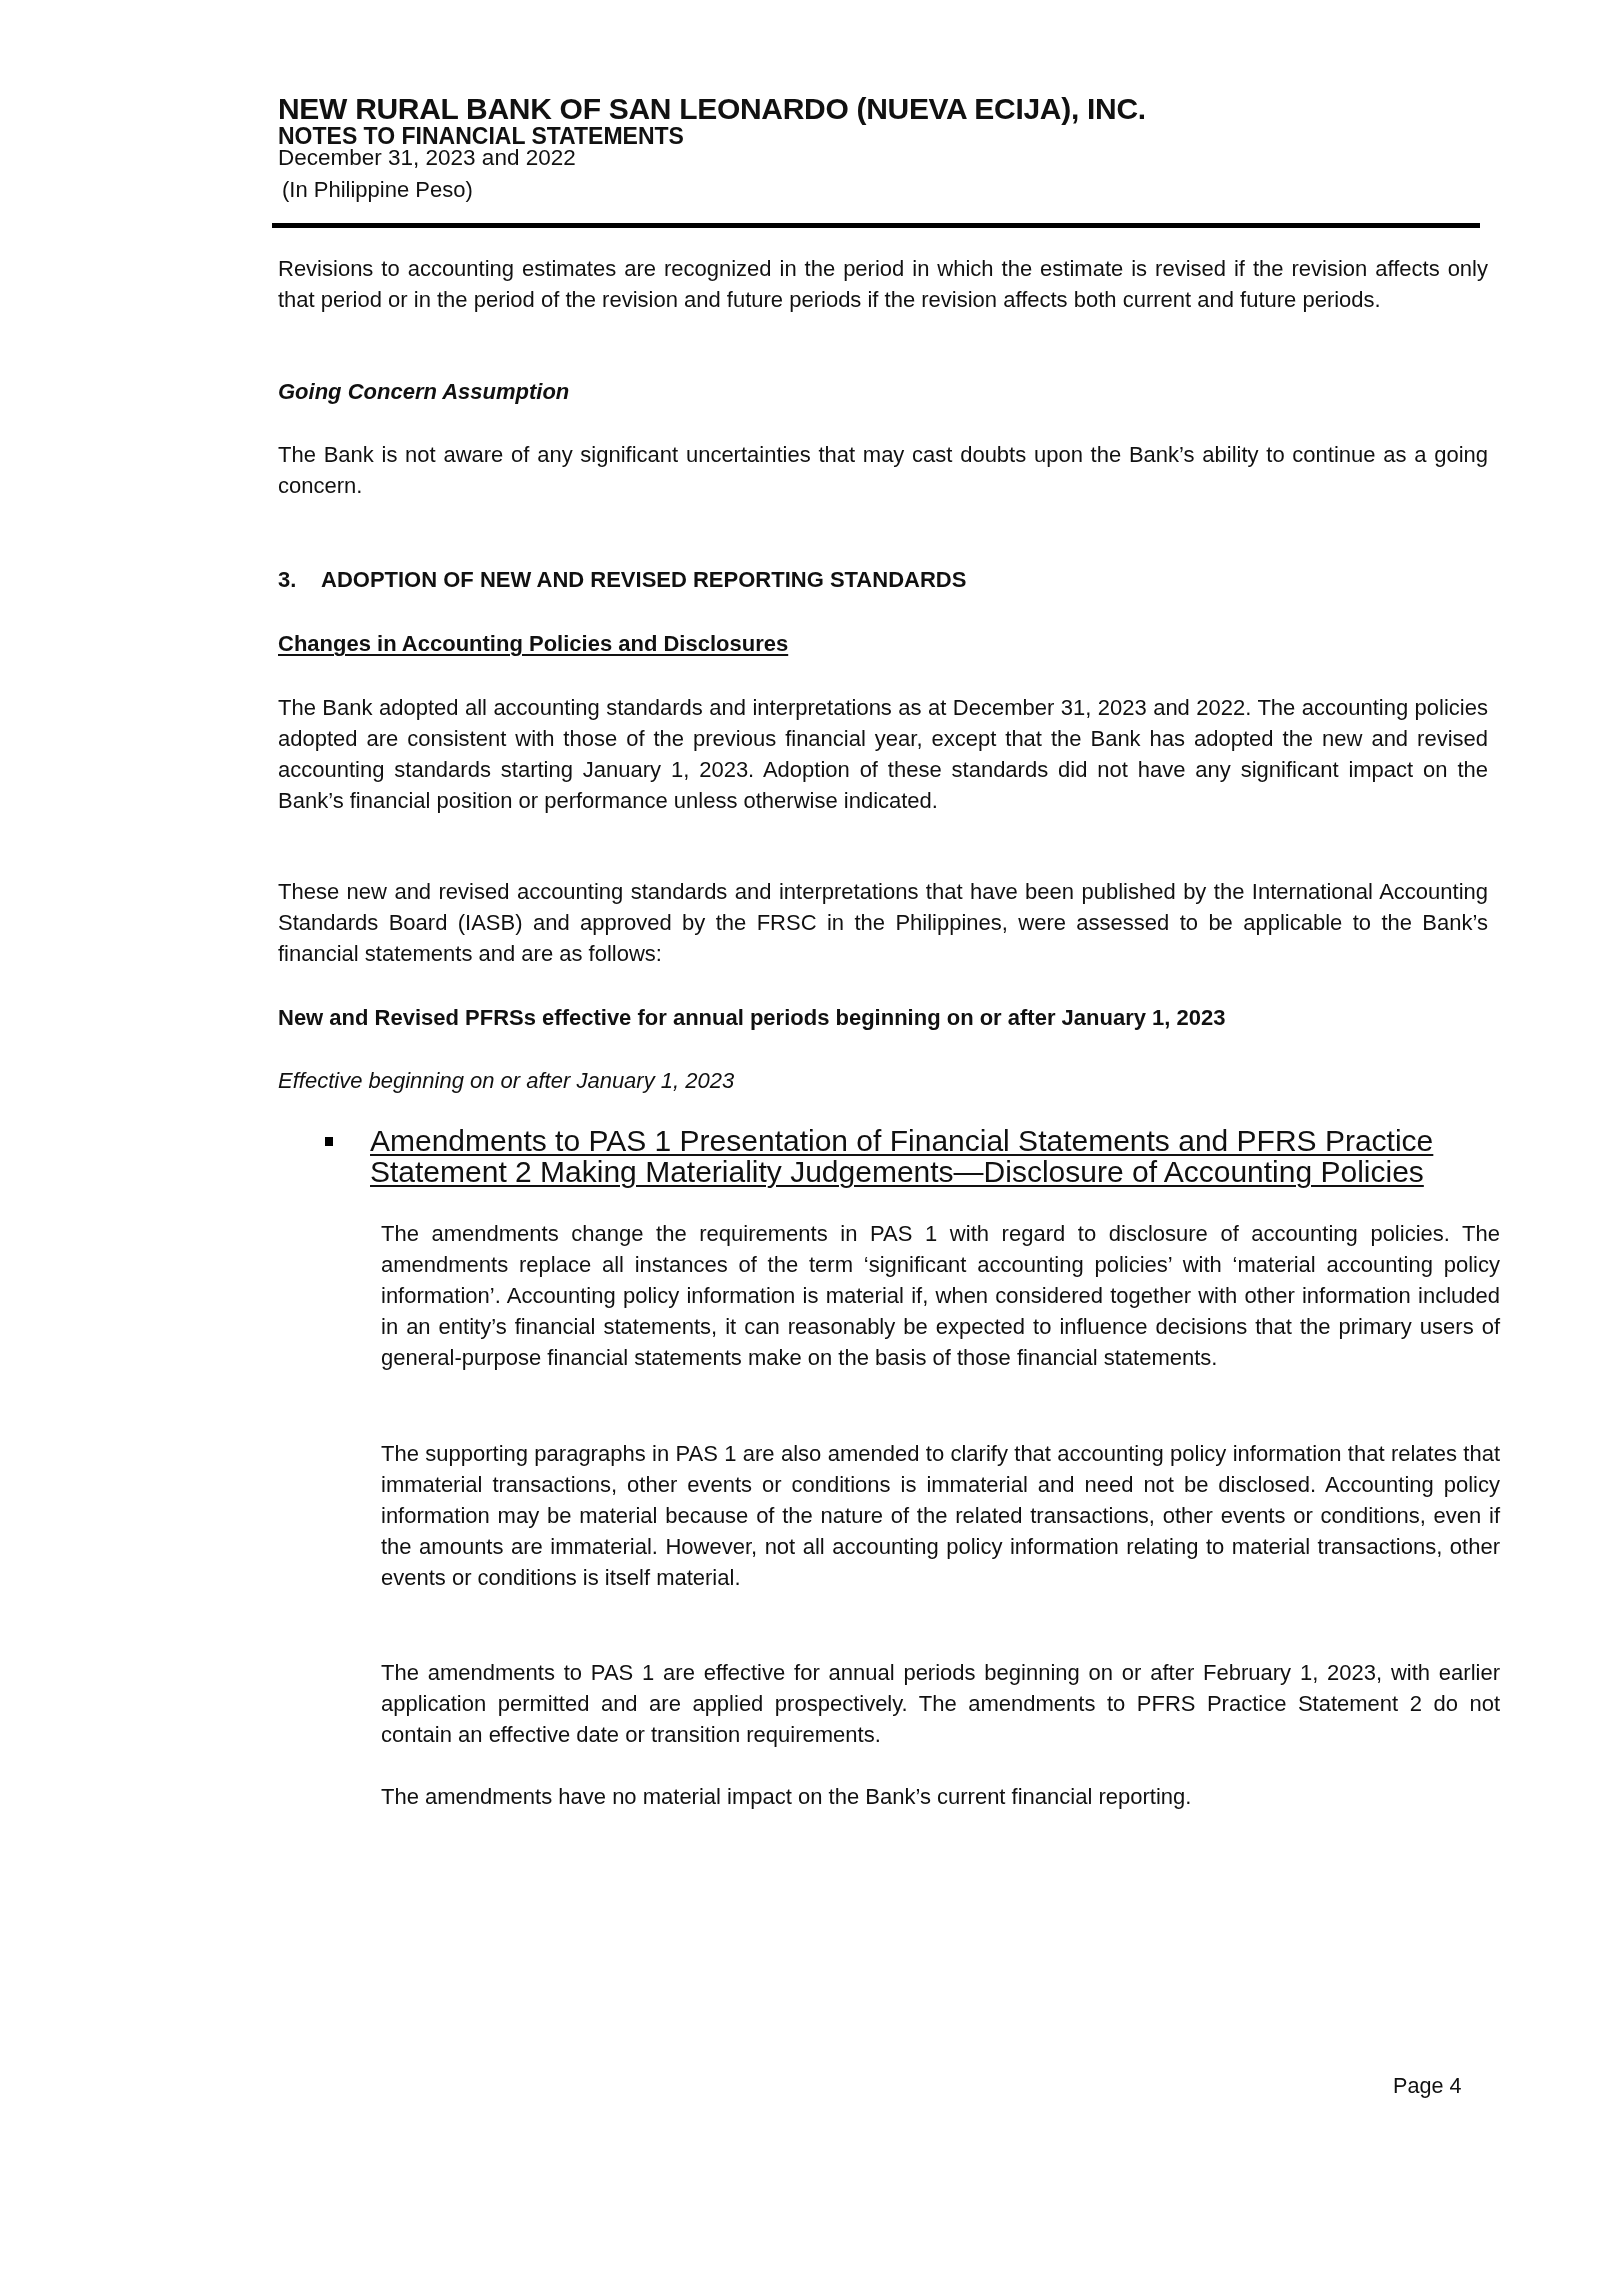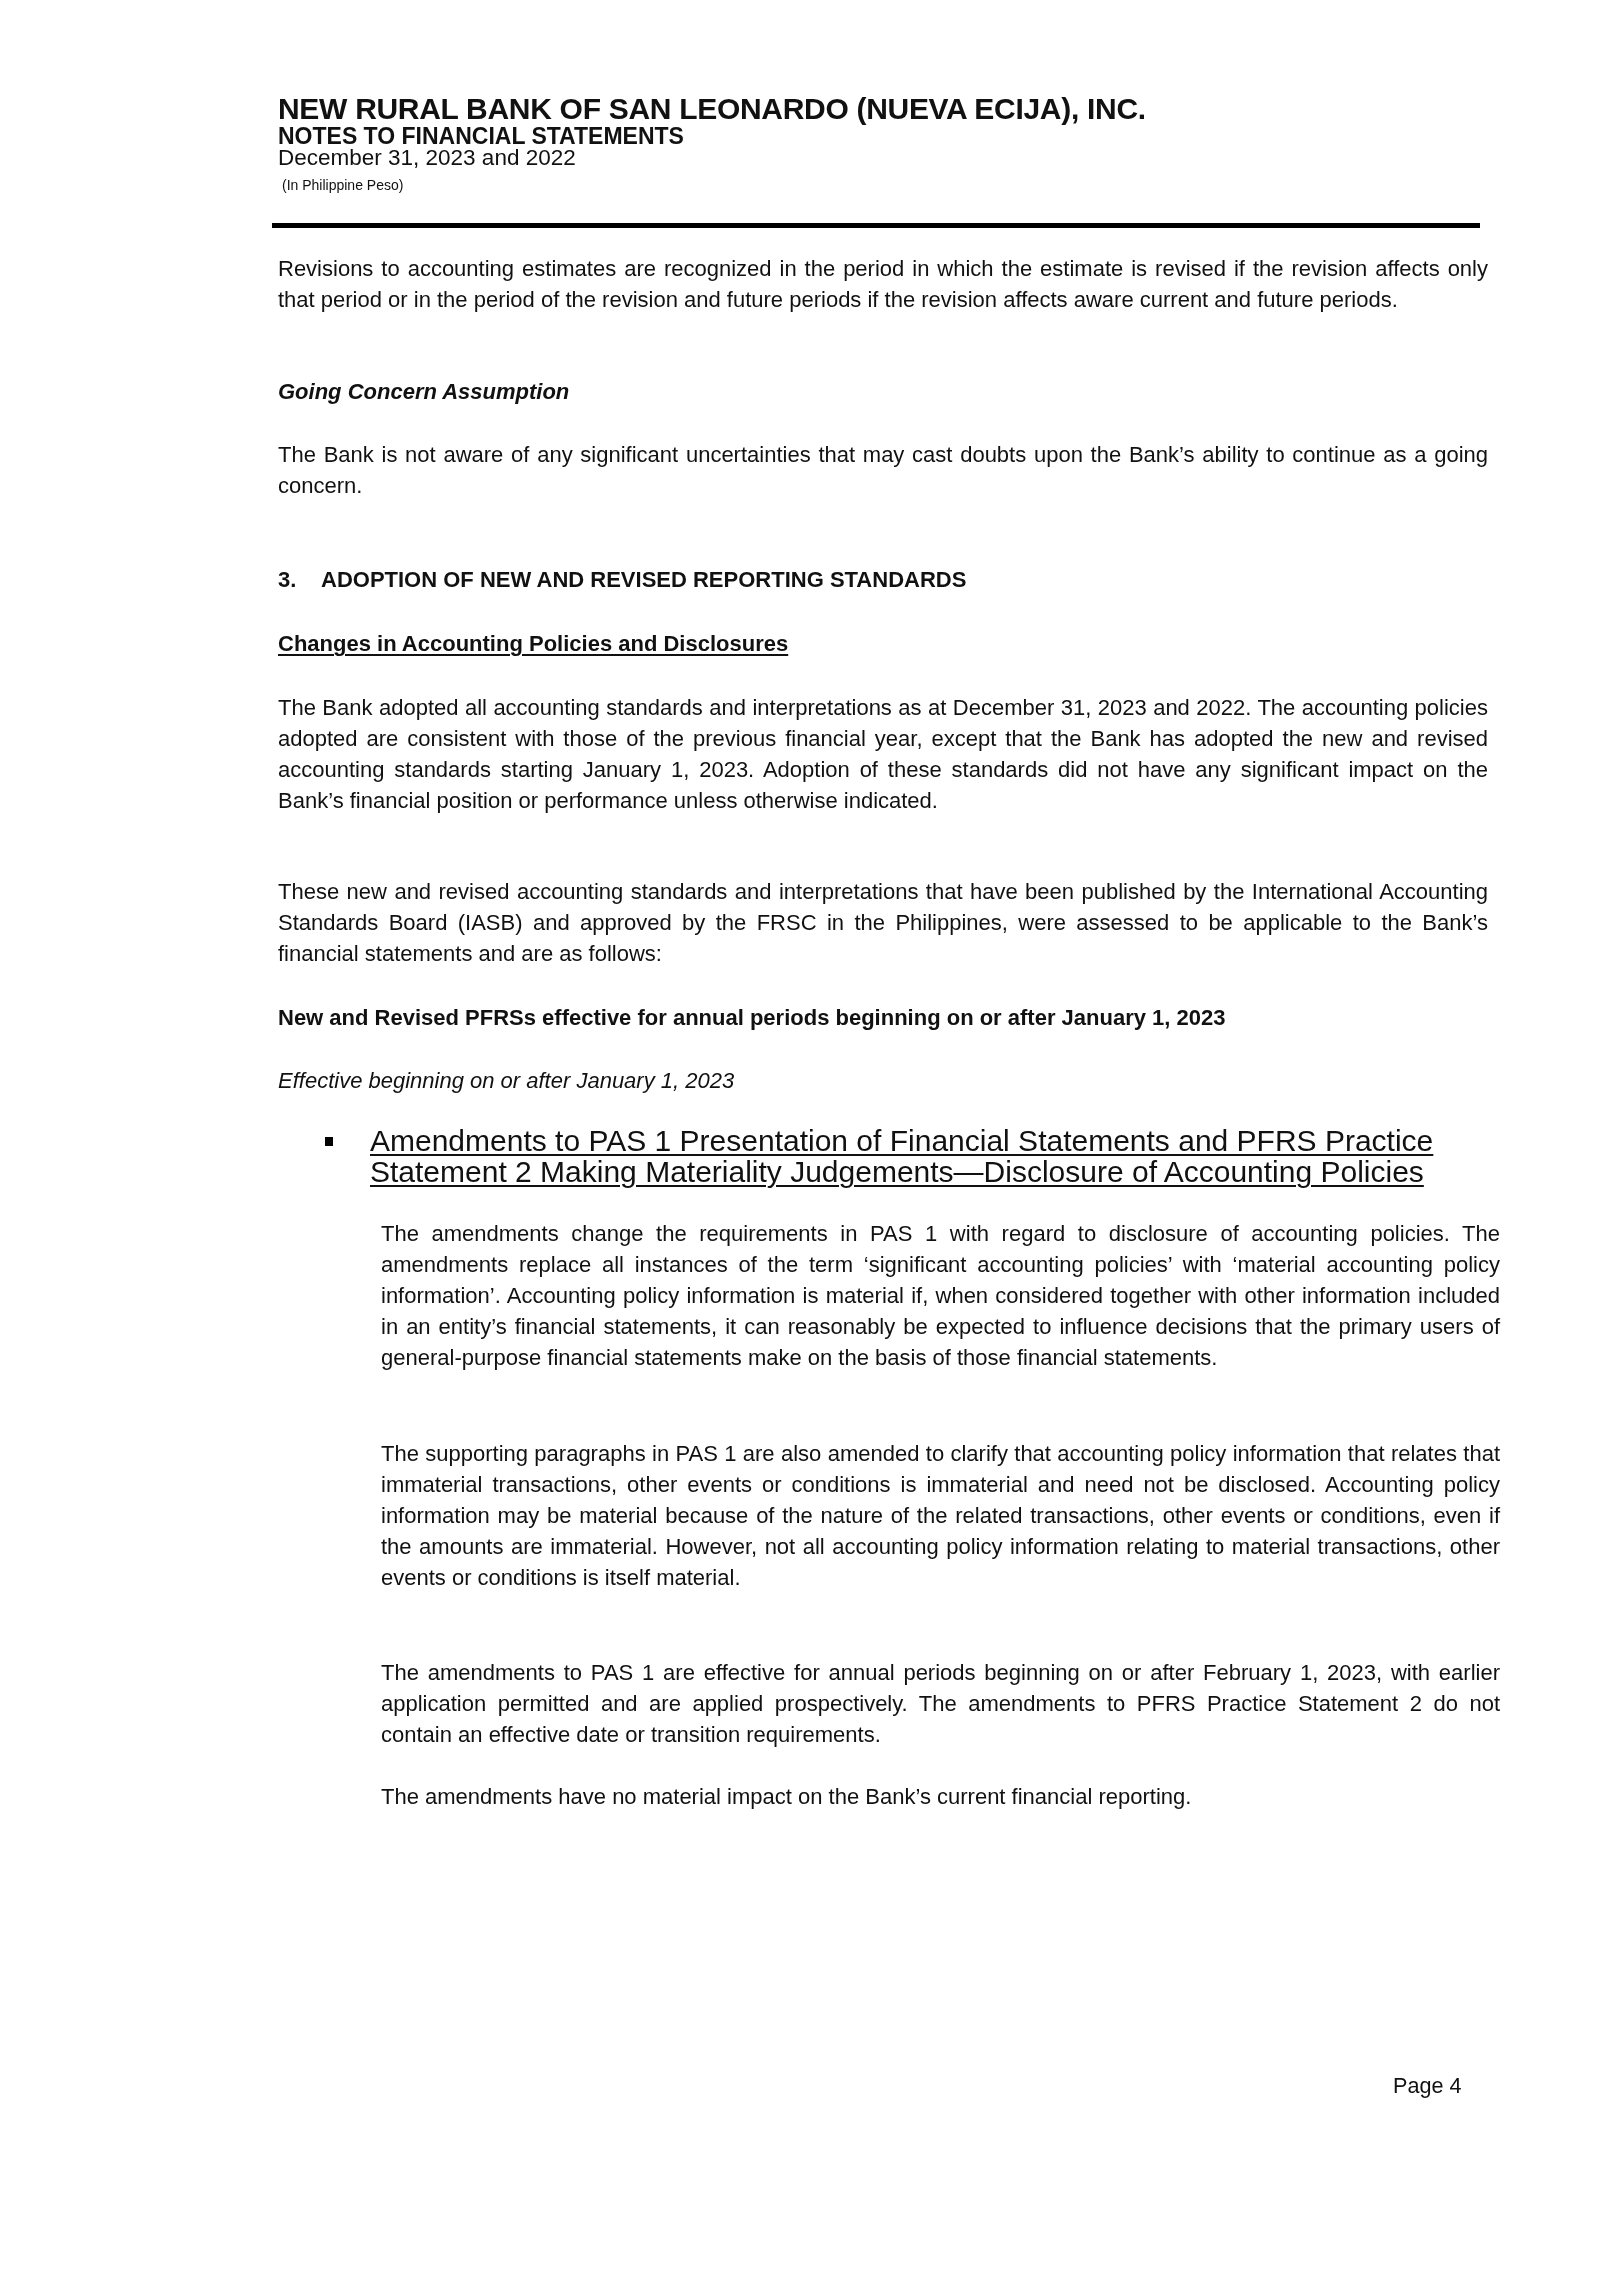--- a/index.html
+++ b/index.html
@@ -2,21 +2,21 @@
 <html><head>
 <meta charset="utf-8">
 <style>
   html, body { margin: 0; padding: 0; background: #ffffff; }
   body { width: 1621px; height: 2291px; position: relative; overflow: hidden;
          font-family: "Liberation Sans", sans-serif; color: #111111; }
   .abs { position: absolute; white-space: nowrap; }
   .title { left: 278px; top: 92px; font-size: 30px; font-weight: bold; letter-spacing: -0.3px; }
   .sub { left: 278px; top: 123px; font-size: 23px; font-weight: bold; }
   .date { left: 278px; top: 145px; font-size: 22.5px; }
-  .cur { left: 282px; top: 177px; font-size: 14px; }
+  .cur { left: 282px; top: 177px; font-size: 22px; }
   .rule { position: absolute; left: 272px; top: 223px; width: 1208px; height: 4.9px; background: #000; }
   .para { position: absolute; left: 278px; width: 1210px; font-size: 22px; line-height: 31px; text-align: justify; }
   .para.noj { text-align: left; }
   .ind { left: 381px; width: 1119px; }
   .h { position: absolute; left: 278px; font-size: 22px; font-weight: bold; white-space: nowrap; }
   .u { text-decoration: underline; text-decoration-thickness: 2px; text-underline-offset: 2.9px; }
   .it { position: absolute; left: 278px; font-size: 22px; font-style: italic; white-space: nowrap; }
   .secnum { position: absolute; left: 278px; }
   .sectxt { position: absolute; left: 43px; }
   .bullet { position: absolute; left: 325px; top: 1137px; width: 7.8px; height: 8.8px; background: #000; }
@@ -28,21 +28,21 @@
 
 <div>
   <div class="abs title">NEW RURAL BANK OF SAN LEONARDO (NUEVA ECIJA), INC.</div>
   <div class="abs sub">NOTES TO FINANCIAL STATEMENTS</div>
   <div class="abs date">December 31, 2023 and 2022</div>
   <div class="abs cur">(In Philippine Peso)</div>
   <div class="rule"></div>
 </div>
 
 <div>
-  <div class="para" style="top:253px;">Revisions to accounting estimates are recognized in the period in which the estimate is revised if the revision affects only that period or in the period of the revision and future periods if the revision affects aware current and future periods.</div>
+  <div class="para" style="top:253px;">Revisions to accounting estimates are recognized in the period in which the estimate is revised if the revision affects only that period or in the period of the revision and future periods if the revision affects both current and future periods.</div>
 
   <div class="h" style="top:379px;font-style:italic;">Going Concern Assumption</div>
   <div class="para" style="top:439px;">The Bank is not aware of any significant uncertainties that may cast doubts upon the Bank’s ability to continue as a going concern.</div>
 
   <div class="h" style="top:567px; left:0; width:1621px;">
     <span class="secnum">3.</span>
     <span class="sectxt" style="left:321px;">ADOPTION OF NEW AND REVISED REPORTING STANDARDS</span>
   </div>
 
   <div class="h u" style="top:631px;">Changes in Accounting Policies and Disclosures</div>

